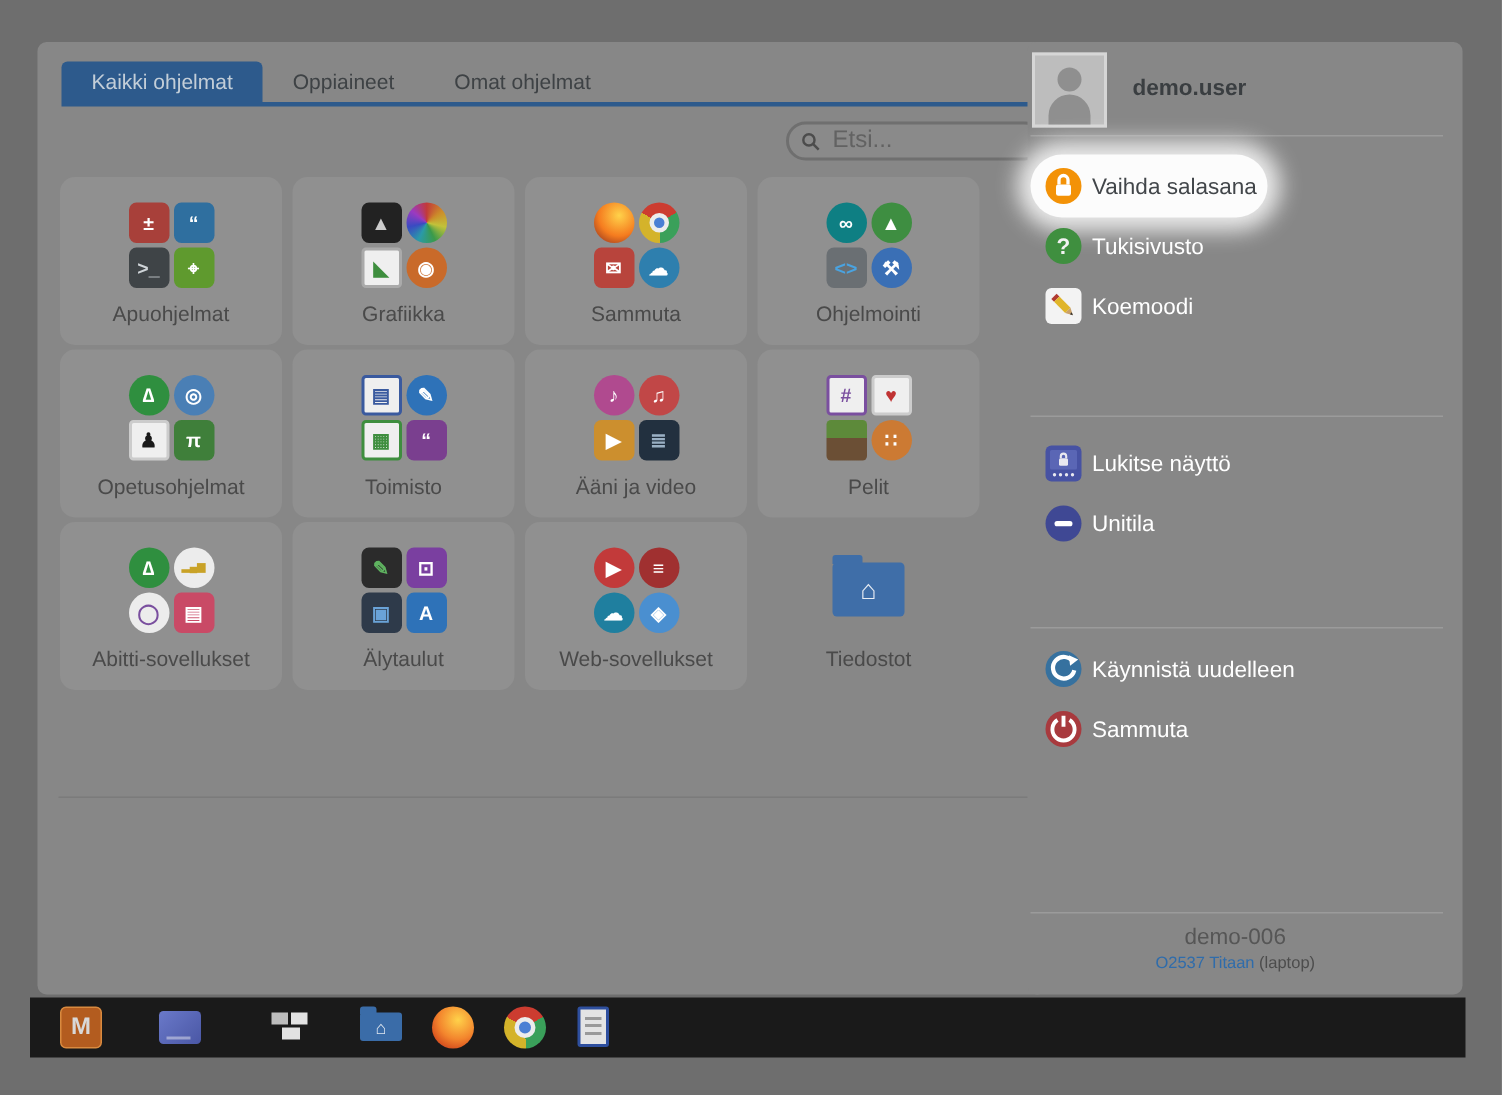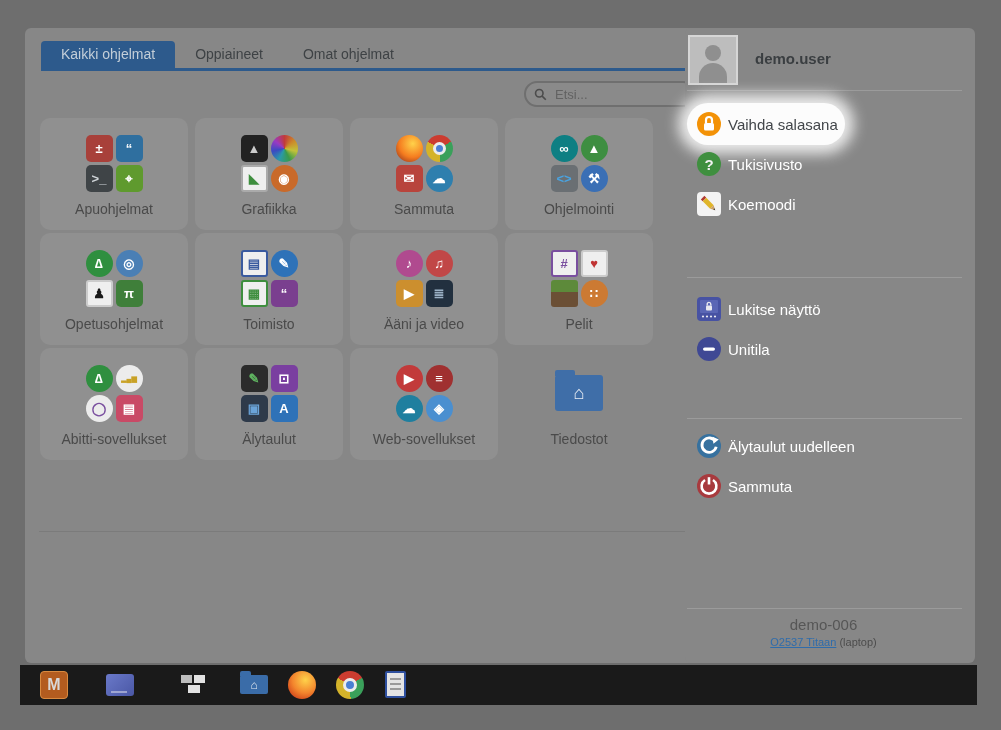--- a/index.html
+++ b/index.html
@@ -6,21 +6,21 @@
   body{width:1001px;height:730px;background:#6e6e6e;font-family:"Liberation Sans",sans-serif;-webkit-font-smoothing:antialiased;}
   .stage{position:relative;width:1001px;height:730px;overflow:hidden;}
 
   
   .main-panel{position:absolute;left:25px;top:28px;width:673px;height:635px;background:#878787;border-radius:6px;}
   .tab-bar{position:absolute;left:16px;top:13px;right:0;height:27px;display:flex;align-items:flex-end;}
   .tab{height:27px;line-height:27px;padding:0 20px;font-size:14px;color:#3e4245;cursor:default;white-space:nowrap;}
   .tab.active{background:#2d5a8c;color:#c3ced8;border-radius:4px 4px 0 0;}
   .tab-underline{position:absolute;left:16px;right:0;top:40px;height:3px;background:#2d5a8c;}
   .search-box{position:absolute;top:53px;right:2px;width:152px;height:22px;border:2px solid #6f6f6f;border-radius:14px;display:flex;align-items:center;padding:0 8px;gap:6px;background:rgba(255,255,255,0.03);}
-  .search-box input{flex:1;min-width:0;background:transparent;border:none;outline:none;font-size:13px;color:#ffffff;font-family:inherit;}
+  .search-box input{flex:1;min-width:0;background:transparent;border:none;outline:none;font-size:16px;color:#ffffff;font-family:inherit;}
   .search-box input::placeholder{color:#626262;}
   .grid{position:absolute;left:15px;top:90px;display:grid;grid-template-columns:repeat(4,148px);grid-auto-rows:112px;gap:3px 7px;}
   .tile{background:#909090;border-radius:10px;display:flex;flex-direction:column;align-items:center;padding-top:16px;box-sizing:border-box;cursor:pointer;}
   .tile.plain{background:transparent;}
   .icons{height:58px;display:grid;grid-template-columns:27px 27px;gap:3px;align-content:center;}
   .icons.single{display:flex;align-items:center;justify-content:center;}
   .mini{width:27px;height:27px;display:flex;align-items:center;justify-content:center;font-size:13px;font-weight:bold;border-radius:5px;box-sizing:border-box;line-height:1;}
   .mini.circle{border-radius:50%;}
   .mini.page{background:#efefef;border-radius:3px;}
   .mini.wheel{border-radius:50%;background:conic-gradient(#c23a3a,#cc8a2a,#c2c23a,#3a9a4a,#2a9aa8,#3a4ac2,#9a3ac2,#c23a3a);}
@@ -45,21 +45,21 @@
   .sb-label{font-size:15px;color:#ffffff;position:relative;z-index:2;}
   .sb-ic{width:24px;height:24px;display:flex;align-items:center;justify-content:center;position:relative;z-index:2;flex:0 0 24px;}
   .sb-ic.round{border-radius:50%;}
   .sb-ic.sq{border-radius:4px;}
   .sb-ic .qmark{color:#f2f2f2;font-weight:bold;font-size:15px;}
   .hl-bg{position:absolute;left:2px;top:-1px;width:158px;height:42px;background:#fcfcfc;border-radius:21px;box-shadow:0 0 14px 9px rgba(252,252,252,0.85);z-index:1;}
   .sb-item.hl .sb-label{color:#42464a;}
   .sb-footer{position:absolute;left:0;right:13px;top:588px;text-align:center;}
   .hostname{font-size:15px;color:#565656;}
   .model-line{margin-top:3px;font-size:11px;color:#4c4c4c;}
-  .model-line a{color:#2f6cab;text-decoration:underline;cursor:pointer;}
+  .model-line a{color:#2f6cab;cursor:pointer;}
 
   
   .taskbar{position:absolute;left:20px;top:665px;width:957px;height:40px;background:#1a1a1a;}
   .tb-icon{position:absolute;top:6px;width:28px;height:28px;cursor:pointer;}
   .tb-menu-launcher{background:#b35c1f;border:1px solid #d98a3f;border-radius:4px;box-sizing:border-box;color:#d8d8d8;font-weight:bold;font-size:16px;display:flex;align-items:center;justify-content:center;}
   .tb-show-desktop{top:9px;height:22px;border-radius:3px;background:linear-gradient(135deg,#6a79c9,#4a57a5);}
   .tb-show-desktop::after{content:"";position:absolute;left:5px;bottom:3px;width:16px;height:2px;background:rgba(230,230,240,0.5);}
   .tb-window-tiling{background:transparent;}
   .tb-window-tiling::before{content:"";position:absolute;left:1px;top:4px;width:11px;height:8px;background:#bdbdbd;box-shadow:13px 0 0 #e2e2e2;}
   .tb-window-tiling::after{content:"";position:absolute;left:8px;top:14px;width:12px;height:8px;background:#e2e2e2;}
@@ -262,21 +262,21 @@
       </div>
     <div class="sb-divider" style="top:390px"></div>
     <div class="sb-group" id="group-2" style="top:398px">
         <div class="sb-item">
           <span class="sb-ic round" style="background: rgb(54, 113, 159);">
             <svg width="24" height="24" viewBox="0 0 24 24">
               <path d="M18.4 7.5 A7.2 7.2 0 1 0 19.2 12.8" stroke="#fff" stroke-width="2.8" fill="none"></path>
               <polygon points="15.6,2.8 21.8,5.6 16.4,9.8" fill="#fff"></polygon>
             </svg>
           </span>
-          <span class="sb-label">Älytaulut uudelleen</span>
+          <span class="sb-label">Käynnistä uudelleen</span>
         </div>
         <div class="sb-item">
           <span class="sb-ic round" style="background: rgb(168, 58, 62);">
             <svg width="24" height="24" viewBox="0 0 24 24">
               <path d="M8 6 A7.4 7.4 0 1 0 16 6" stroke="#fff" stroke-width="2.6" fill="none"></path>
               <line x1="12" y1="3.2" x2="12" y2="10.5" stroke="#fff" stroke-width="2.6"></line>
             </svg>
           </span>
           <span class="sb-label">Sammuta</span>
         </div>

